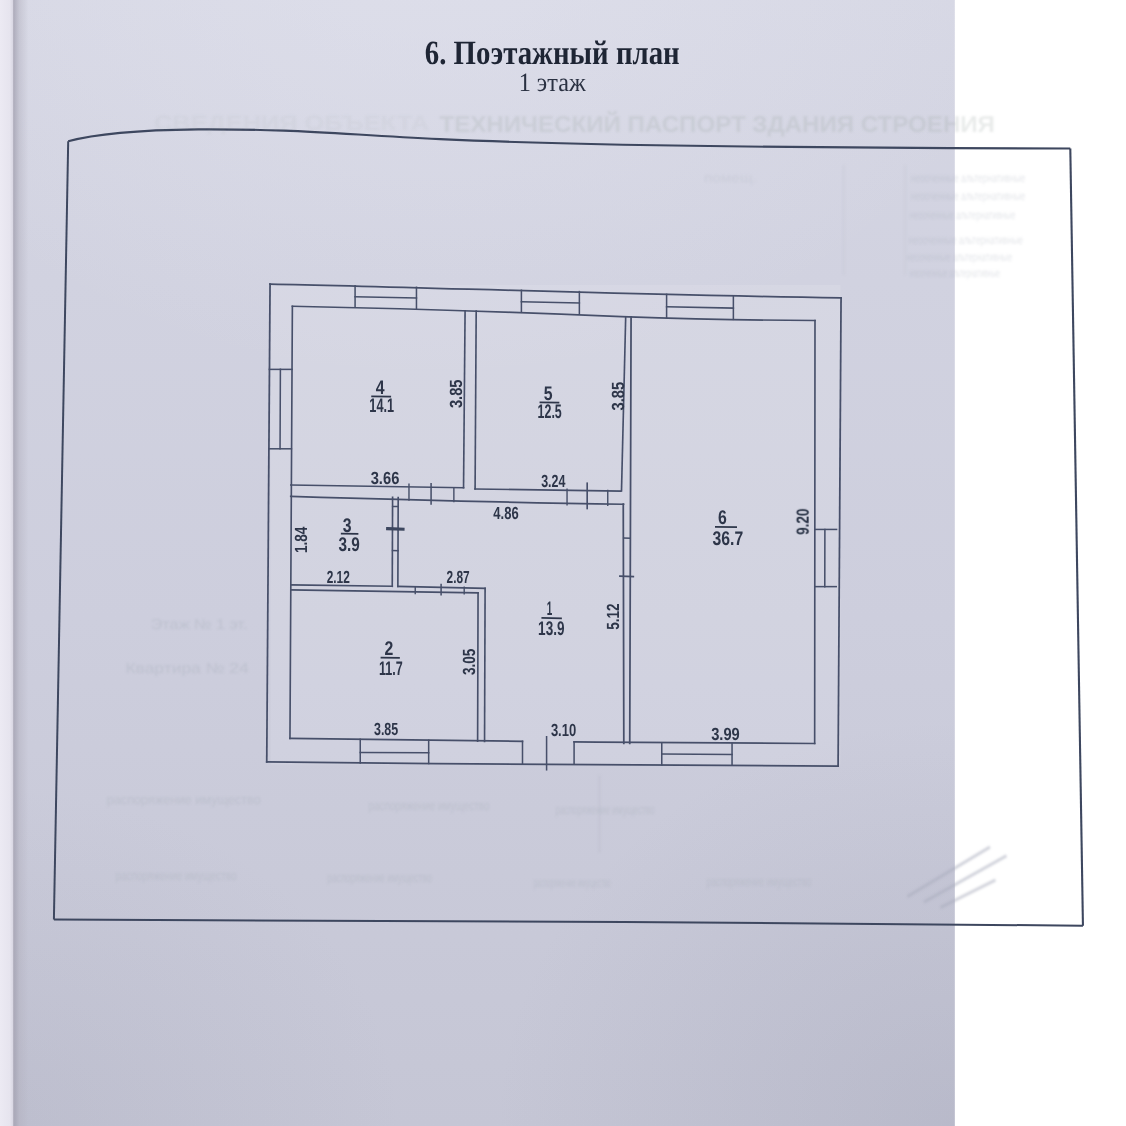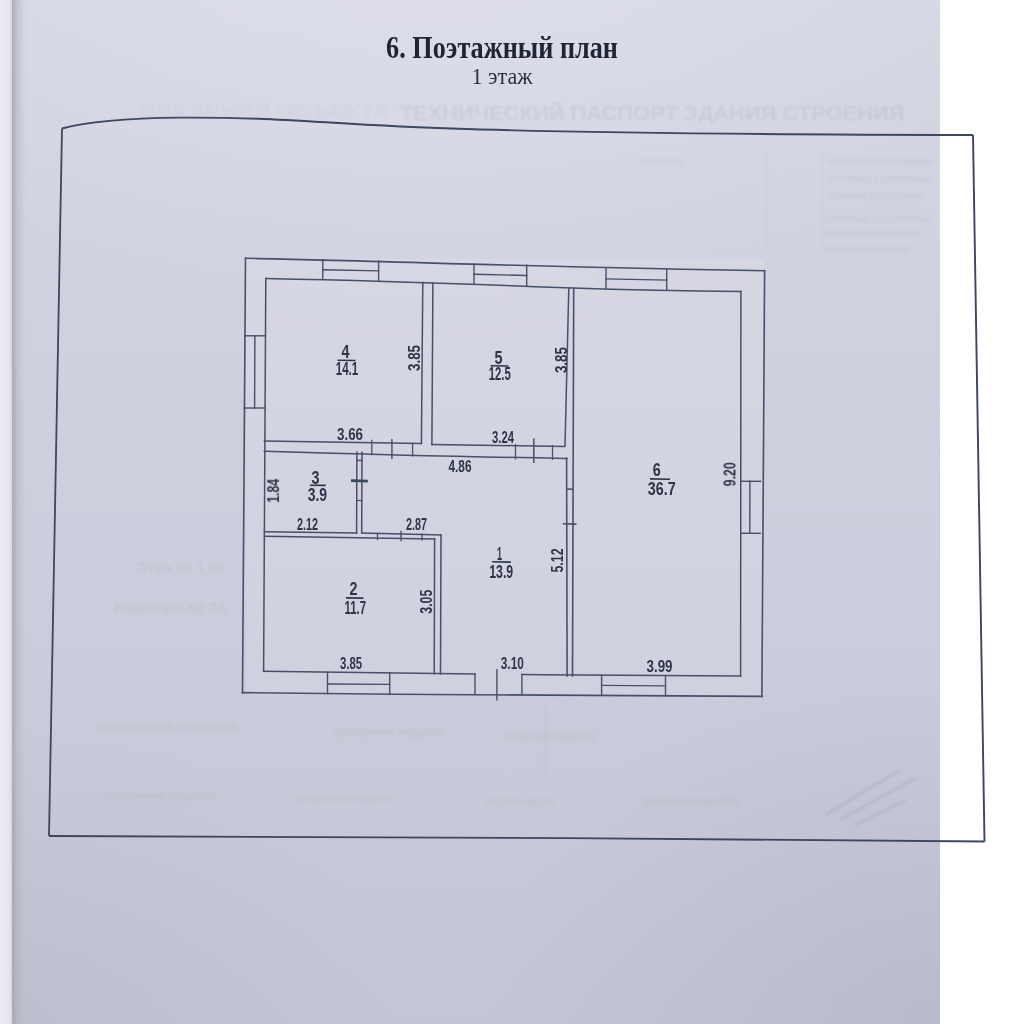--- a/index.html
+++ b/index.html
@@ -1,17 +1,17 @@
 <!DOCTYPE html>
 <html><head>
 <meta charset="utf-8">
 <style>
   html,body { margin:0; padding:0; width:1024px; height:1024px; overflow:hidden;
                font-family:"Liberation Sans",sans-serif; }
-  #page { position:relative; width:940px; height:1024px;
+  #page { position:relative; width:868px; height:1024px;
     background:
       radial-gradient(120% 80% at 45% -10%, rgba(233,234,244,0.42) 0%, rgba(233,234,244,0) 55%),
       radial-gradient(80% 60% at 100% 100%, rgba(148,150,170,0.26) 0%, rgba(148,150,170,0) 60%),
       radial-gradient(70% 50% at 0% 100%, rgba(150,152,172,0.18) 0%, rgba(150,152,172,0) 60%),
       linear-gradient(180deg, #d6d7e4 0%, #d1d2e0 25%, #cdcedd 55%, #c5c6d5 100%);
   }
   
   #edgelight { position:absolute; left:0; top:0; width:13px; height:1024px;
     background:linear-gradient(90deg,#eceaf3 0%, #e6e4ee 70%, #d2d0dd 100%); }
   #edgefold { position:absolute; left:12px; top:0; width:14px; height:1024px;

